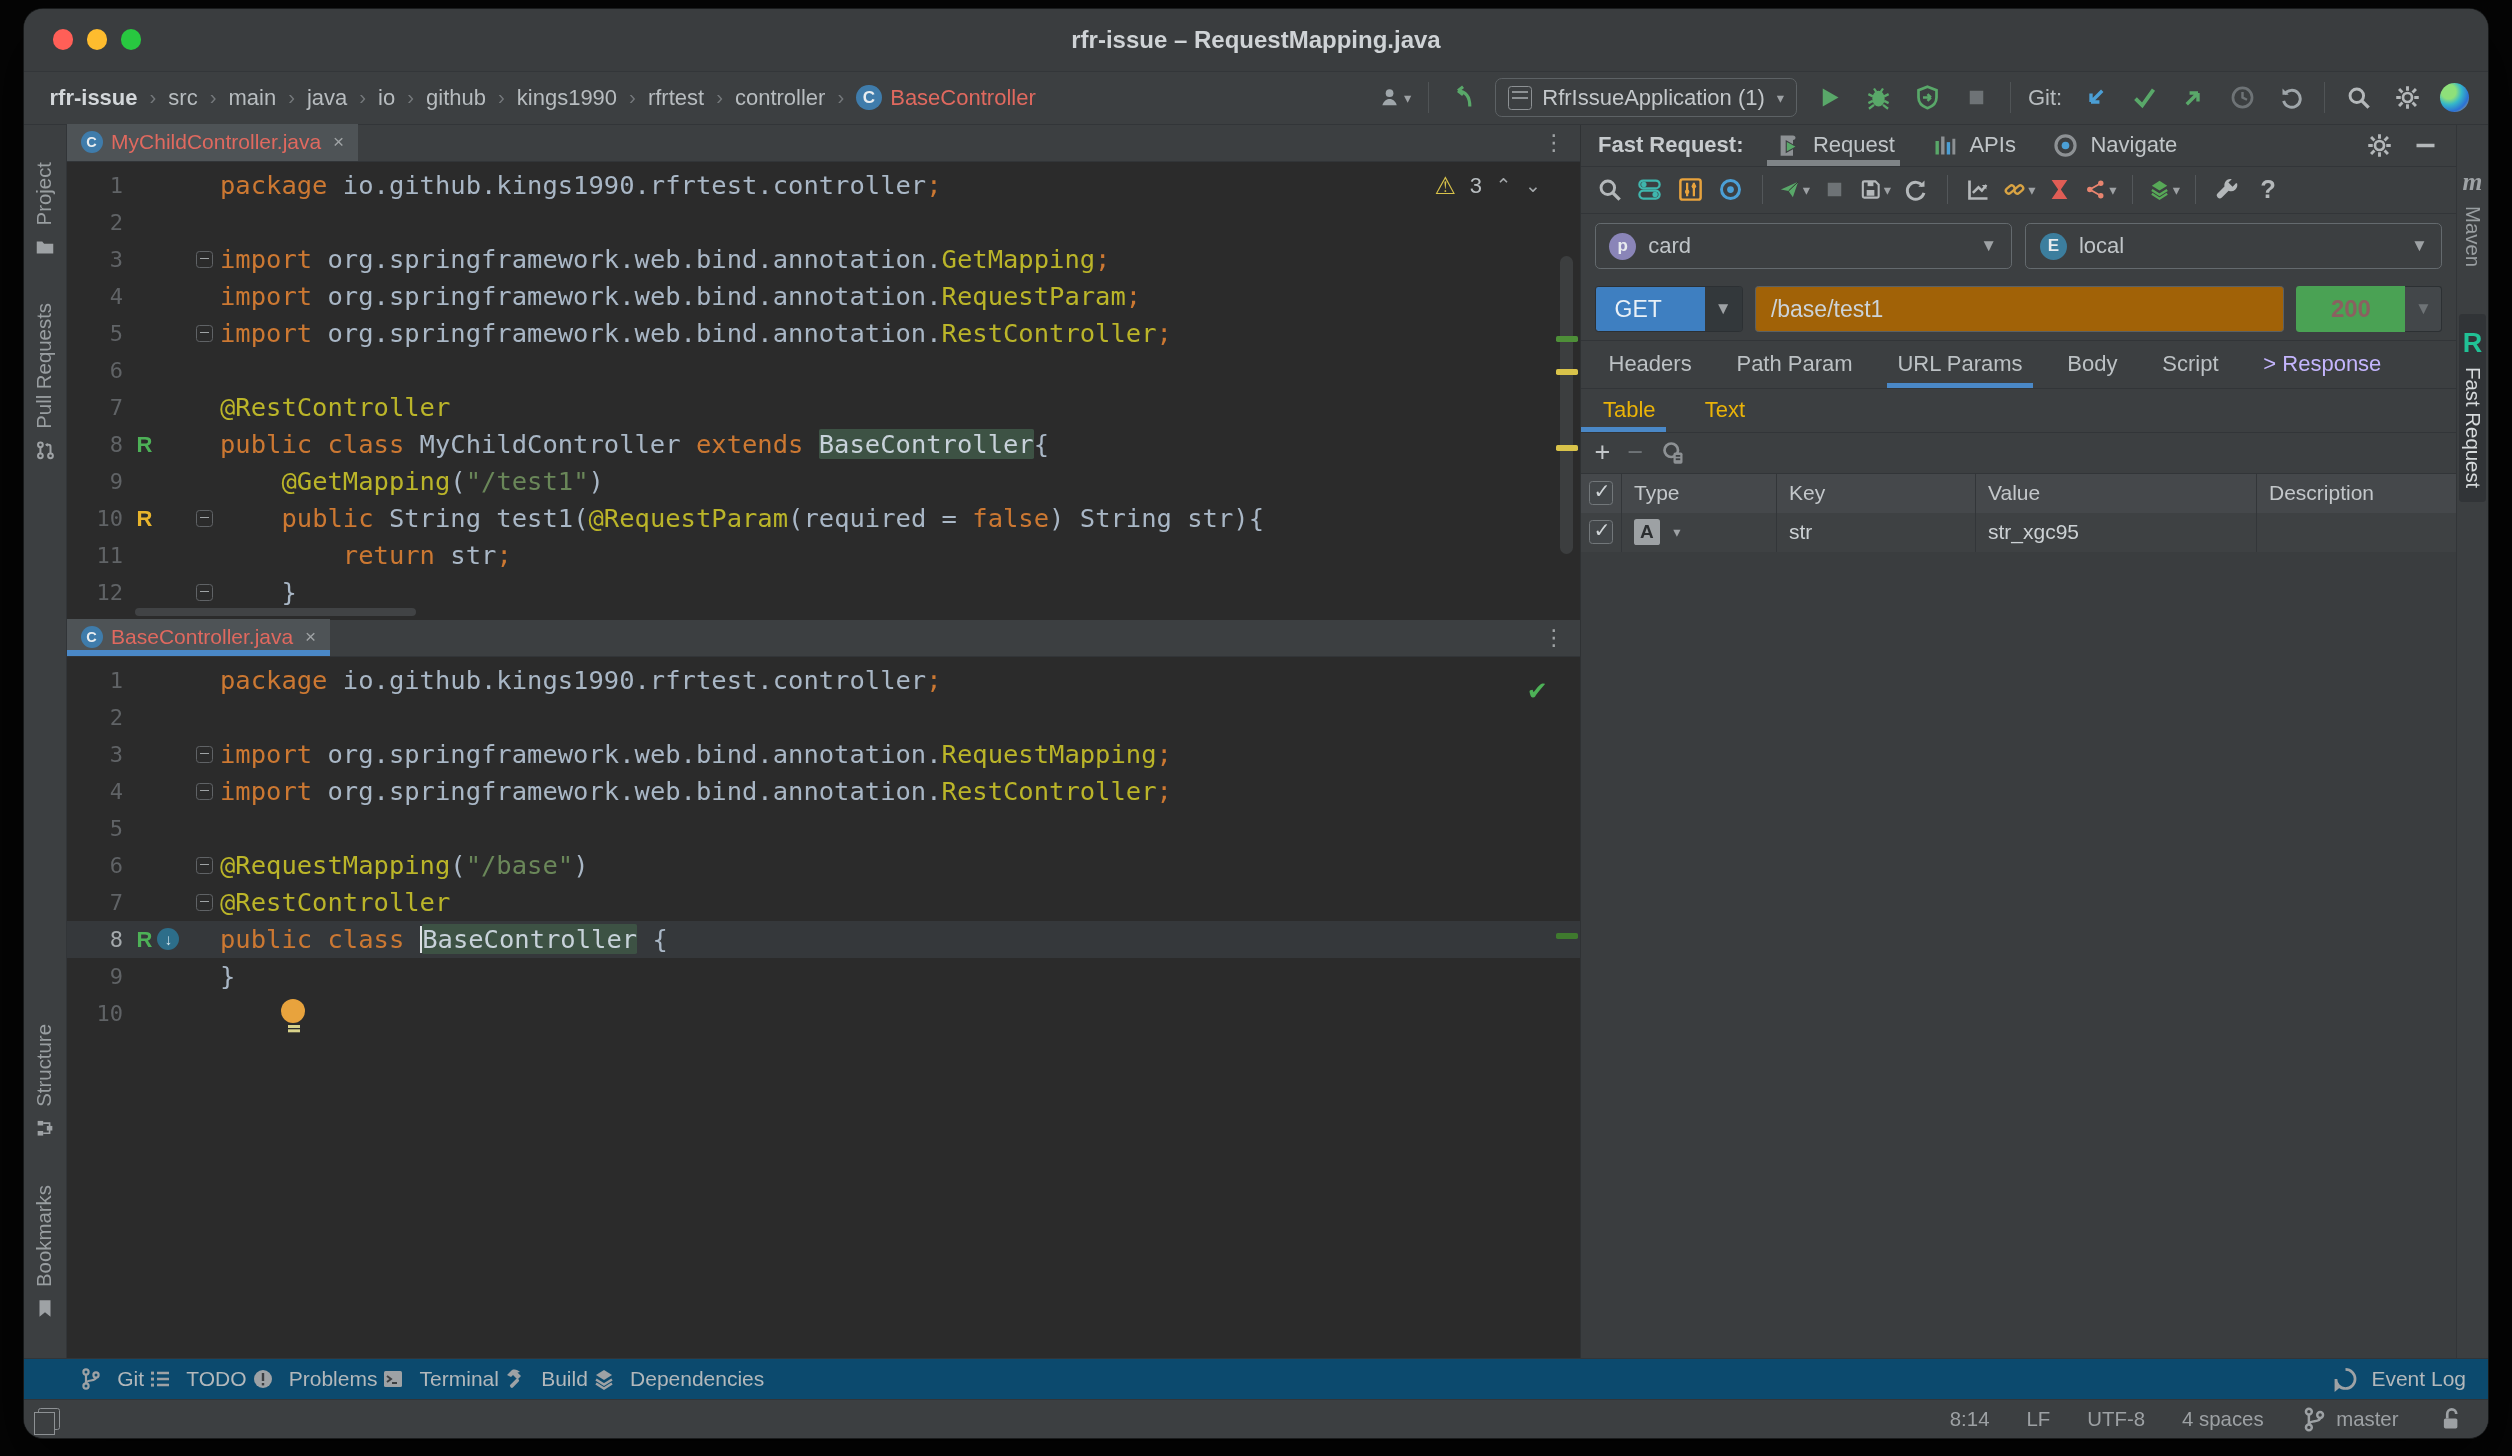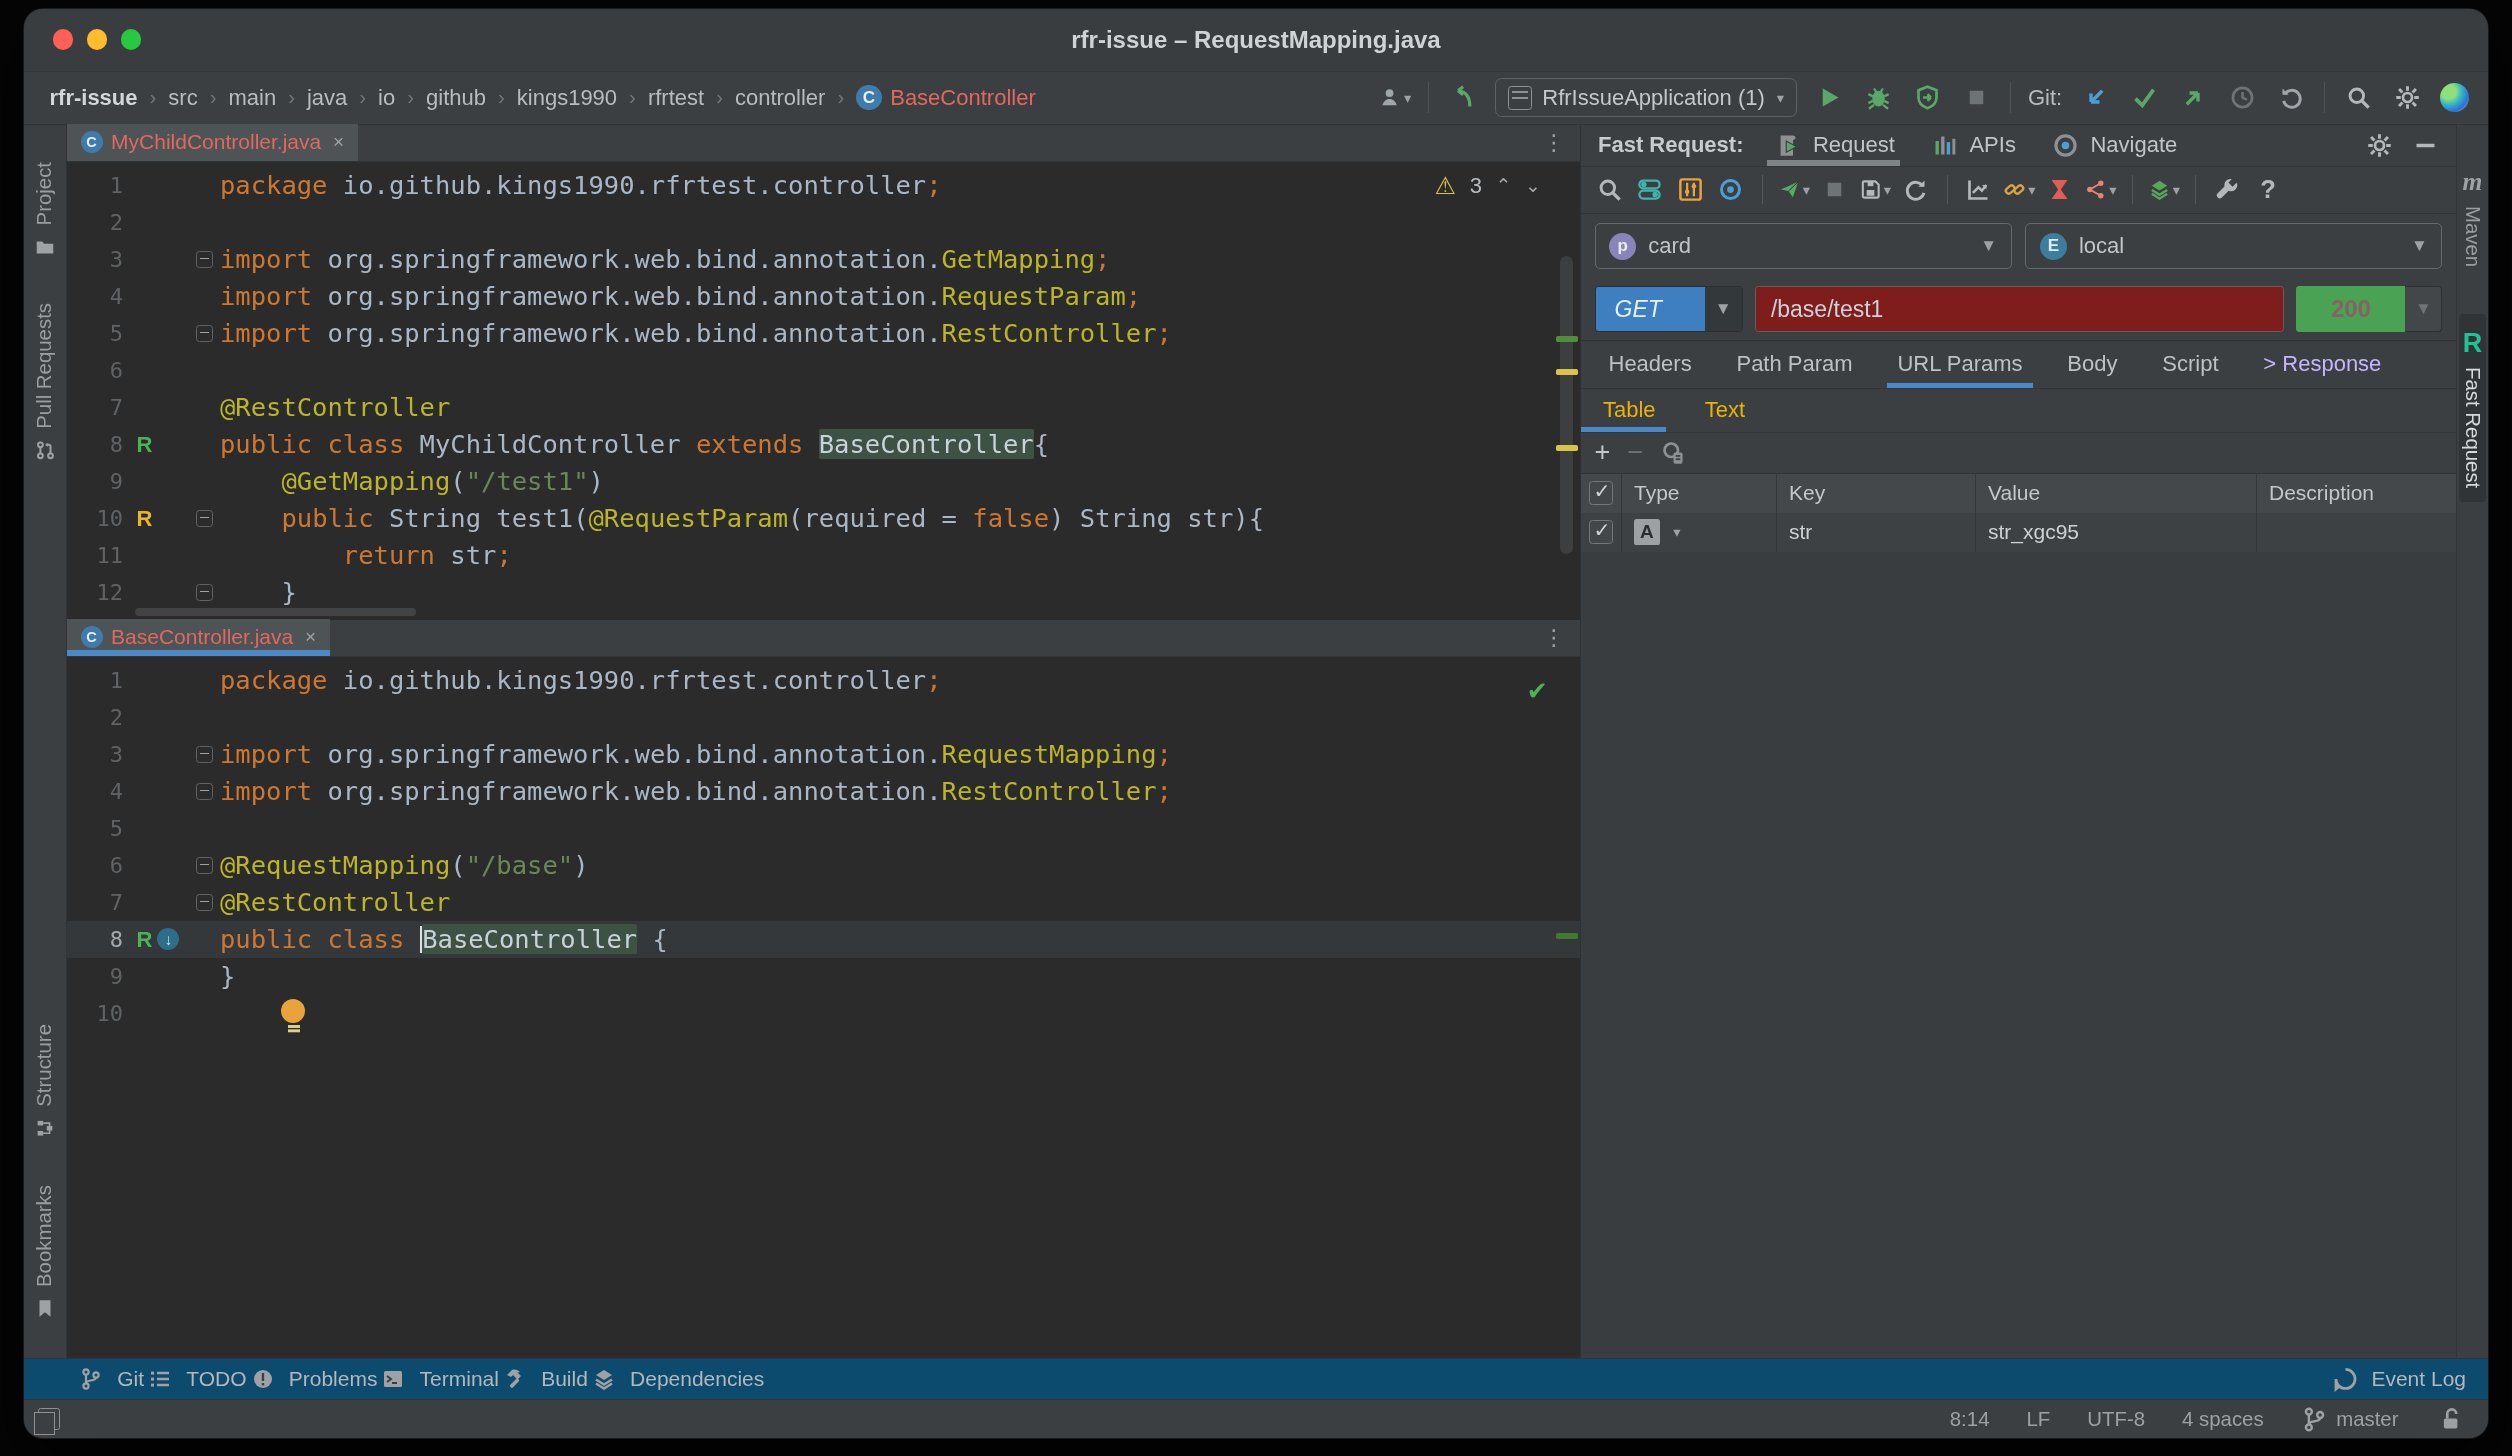--- a/index.html
+++ b/index.html
@@ -109,23 +109,23 @@
   .fr-toolbar .tsep { width:0.9px; height:29px; background:#53575a; margin:0 6.8px; }
   .tbtn { display:flex; align-items:center; }
   .tbtn svg { width:27px; height:27px; }
   .fr-selects { height:65px; display:flex; gap:13.6px; padding:9.4px 13.6px; flex:0 0 auto; }
   .selbox { flex:1; border:0.9px solid #646a6e; border-radius:5.1px; display:flex; align-items:center; gap:12px; padding:0 13.6px; background:#3c3f41; }
   .selbox .badge { width:27px; height:27px; border-radius:50%; display:flex; align-items:center; justify-content:center;
                    color:#e7ebee; font-size:17px; font-weight:bold; }
   .selbox .dd { margin-left:auto; color:#9ea2a5; font-size:17px; }
   .fr-request { height:61px; display:flex; gap:12px; padding:7.7px 13.6px; flex:0 0 auto; }
   .method { display:flex; flex:0 0 auto; height:46px; border-radius:3.4px; overflow:hidden; border:0.9px solid #2c3033; }
-  .method .m-label { background:#3e7fc1; color:#e8f0f7; display:flex; align-items:center; padding:0 19px; font-size:23px; width:109px;font-style:italic; }
+  .method .m-label { background:#3e7fc1; color:#e8f0f7; display:flex; align-items:center; padding:0 19px; font-size:23px; width:109px; }
   .method .m-caret { width:37px; background:#33383b; color:#9ea2a5; display:flex; align-items:center; justify-content:center; font-size:17px; }
-  .urlfield { flex:1; height:46px; background:#7f1d1d; border:0.9px solid #5b6164; border-radius:3.4px;
+  .urlfield { flex:1; height:46px; background:#a16207; border:0.9px solid #5b6164; border-radius:3.4px;
               color:#ccd3d8; display:flex; align-items:center; padding:0 15.3px; font-size:23px; }
   .statusgrp { display:flex; height:46px; flex:0 0 auto; }
   .statusgrp .code { width:109px; background:#4aa254; color:#8b6060; font-size:24px; display:flex; align-items:center;
                      justify-content:center; border-radius:3.4px 0 0 3.4px; font-weight:bold; }
   .statusgrp .sc-caret { width:37px; background:#43474a; color:#6e7376; display:flex; align-items:center; justify-content:center;
                          font-size:17px; border-radius:0 3.4px 3.4px 0; border:0.9px solid #2c3033; border-left:none; }
   .fr-reqtabs { height:48px; border-top:0.9px solid #323538; display:flex; align-items:center; padding:0 8.5px; gap:6.8px; flex:0 0 auto; }
   .rtab { height:48px; display:flex; align-items:center; padding:0 19px; position:relative; color:#bcc1c4; }
   .rtab.active:after { content:""; position:absolute; left:8.5px; right:8.5px; bottom:0; height:5.1px; background:#4a88c7; }
   .rtab.accent { color:#c4b5fd; }

